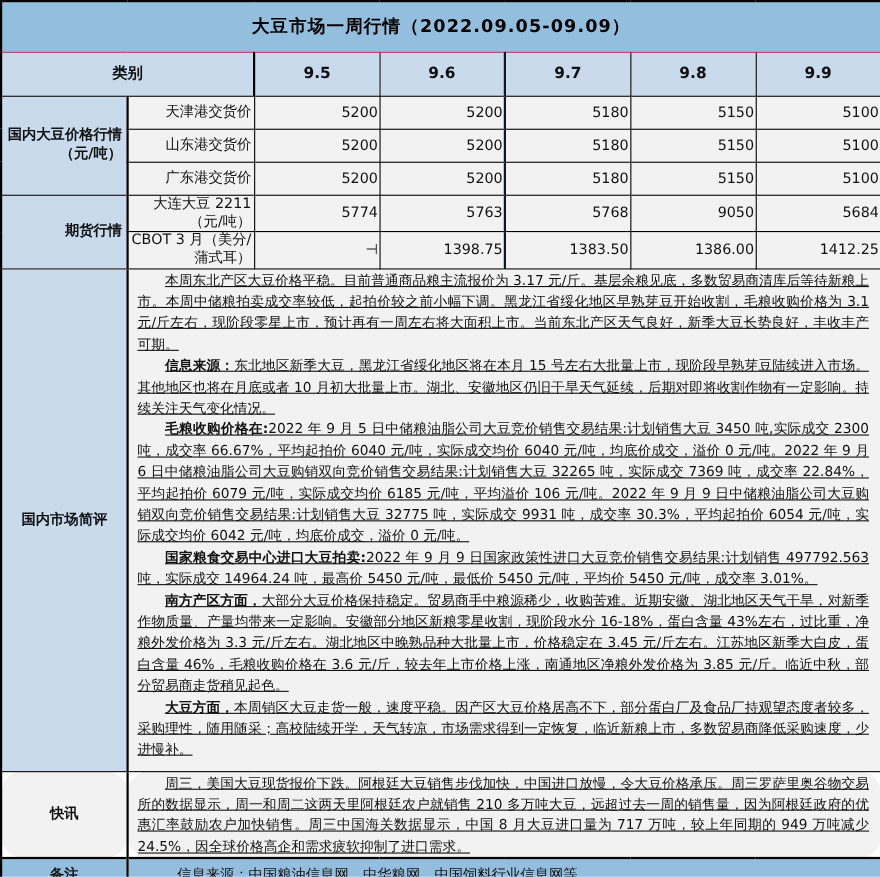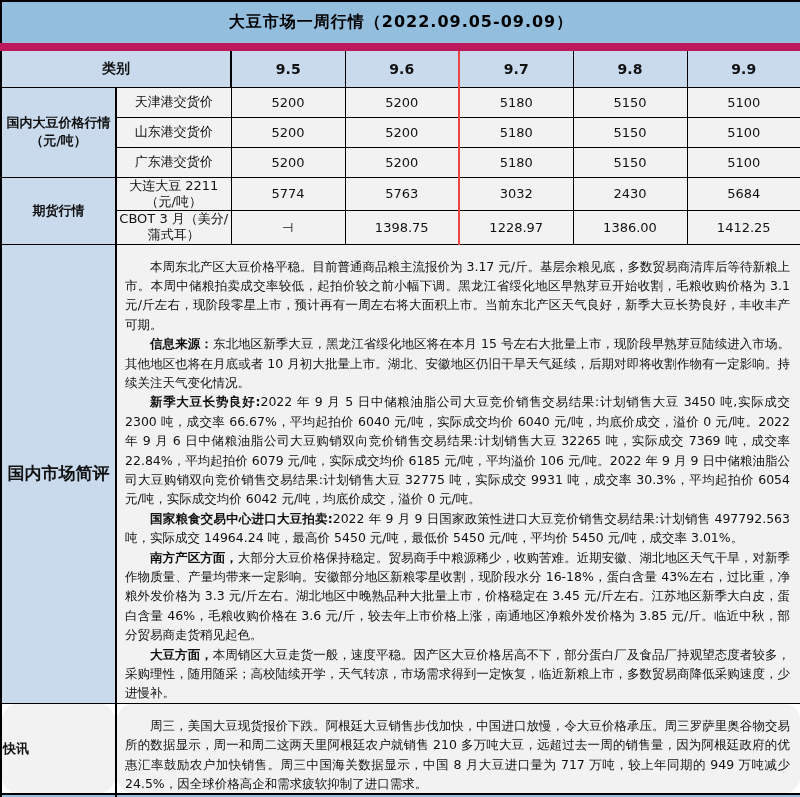--- a/index.html
+++ b/index.html
@@ -9,39 +9,39 @@
     --ink:#111;
   }
   *{box-sizing:border-box;}
   body{margin:0;background:#fff;font-family:"DejaVu Sans",sans-serif;color:var(--ink);}
   .sheet{width:800px;height:797px;background:#fff;}
   table{border-collapse:collapse;table-layout:fixed;width:800px;border:2px solid #000;}
   td{border:1px solid #000;overflow:hidden;vertical-align:middle;}
   .title-row td{
     background:var(--blue-mid);height:46px;text-align:center;
     font-weight:bold;font-size:16px;letter-spacing:1px;color:#000;
-    border-bottom:8px solid #be185d;
+    border-bottom:1px solid #be185d;
   }
   .hdr td{background:var(--blue-light);height:40px;font-weight:bold;font-size:14px;text-align:center;}
-  .price td{background:var(--cell-grey);height:30px;text-align:center;font-size:13px;}
+  .price td{background:var(--cell-grey);height:30px;text-align:right;font-size:13px;}
   .fut1 td{height:32px;}
   .fut2 td{height:28px;}
-  .blue-label{background:var(--blue-light) !important;font-weight:bold;font-size:17px;text-align:center;line-height:1.35;padding:0 4px;}
+  .blue-label{background:var(--blue-light) !important;font-weight:bold;font-size:13px;text-align:center;line-height:1.35;padding:0 4px;}
   .col1{border-right:2px solid #000;margin-top:20px;}
   .sub{font-size:12.5px;line-height:1.25;padding:0 2px;}
-  .thickR{border-right:2px solid #ef4444;}
+  .thickR{border-right:2px solid #0f172a;}
   .commentary-cell{
     background:var(--cell-grey);vertical-align:top;text-align:justify;
-    padding:12px 10px 0 8px;font-size:12.5px;line-height:19.4px;
+    padding:0 10px 0 8px;font-size:12.5px;line-height:19.4px;text-decoration:underline;
   }
   .commentary-cell p{margin:0;text-indent:2em;}
   .commentary-cell b{font-weight:bold;}
   .commentary-row td{height:457px;}
   .news-row td{height:73px;border-radius:20px;}
-  .news-label{background:var(--cell-grey);font-weight:bold;font-size:13px;}
+  .news-label{background:var(--cell-grey);font-weight:bold;font-size:13px;text-align:center;}
   .notes-row td{background:var(--blue-mid);height:29px;border-top:2px solid #000;}
   .notes-label{font-weight:bold;font-size:13px;text-align:center;}
   .notes-text{font-size:13px;padding-left:44px;}
   .dash{font-size:15px;}
 </style>
 </head>
 <body>
 
 <div class="sheet">
   <table>
@@ -93,39 +93,39 @@
       <td>5180</td>
       <td>5150</td>
       <td>5100</td>
     </tr>
 
     <tr class="price fut1">
       <td rowspan="2" class="blue-label col1">期货行情</td>
       <td class="sub">大连大豆 2211（元/吨）</td>
       <td>5774</td>
       <td class="thickR">5763</td>
-      <td>3032</td>
-      <td>2430</td>
+      <td>5768</td>
+      <td>9050</td>
       <td>5684</td>
     </tr>
     <tr class="price fut2">
       <td class="sub">CBOT 3 月（美分/蒲式耳）</td>
       <td class="dash">⊣</td>
       <td class="thickR">1398.75</td>
-      <td>1228.97</td>
+      <td>1383.50</td>
       <td>1386.00</td>
       <td>1412.25</td>
     </tr>
 
     <tr class="commentary-row">
       <td class="blue-label col1">国内市场简评</td>
       <td colspan="6" class="commentary-cell">
         <p><b></b><span>本周东北产区大豆价格平稳。目前普通商品粮主流报价为 3.17 元/斤。基层余粮见底，多数贸易商清库后等待新粮上市。本周中储粮拍卖成交率较低，起拍价较之前小幅下调。黑龙江省绥化地区早熟芽豆开始收割，毛粮收购价格为 3.1 元/斤左右，现阶段零星上市，预计再有一周左右将大面积上市。当前东北产区天气良好，新季大豆长势良好，丰收丰产可期。</span></p>
         <p><b>信息来源：</b><span>东北地区新季大豆，黑龙江省绥化地区将在本月 15 号左右大批量上市，现阶段早熟芽豆陆续进入市场。其他地区也将在月底或者 10 月初大批量上市。湖北、安徽地区仍旧干旱天气延续，后期对即将收割作物有一定影响。持续关注天气变化情况。</span></p>
-        <p><b>新季大豆长势良好:</b><span>2022 年 9 月 5 日中储粮油脂公司大豆竞价销售交易结果:计划销售大豆 3450 吨,实际成交 2300 吨，成交率 66.67%，平均起拍价 6040 元/吨，实际成交均价 6040 元/吨，均底价成交，溢价 0 元/吨。2022 年 9 月 6 日中储粮油脂公司大豆购销双向竞价销售交易结果:计划销售大豆 32265 吨，实际成交 7369 吨，成交率 22.84%，平均起拍价 6079 元/吨，实际成交均价 6185 元/吨，平均溢价 106 元/吨。2022 年 9 月 9 日中储粮油脂公司大豆购销双向竞价销售交易结果:计划销售大豆 32775 吨，实际成交 9931 吨，成交率 30.3%，平均起拍价 6054 元/吨，实际成交均价 6042 元/吨，均底价成交，溢价 0 元/吨。</span></p>
+        <p><b>毛粮收购价格在:</b><span>2022 年 9 月 5 日中储粮油脂公司大豆竞价销售交易结果:计划销售大豆 3450 吨,实际成交 2300 吨，成交率 66.67%，平均起拍价 6040 元/吨，实际成交均价 6040 元/吨，均底价成交，溢价 0 元/吨。2022 年 9 月 6 日中储粮油脂公司大豆购销双向竞价销售交易结果:计划销售大豆 32265 吨，实际成交 7369 吨，成交率 22.84%，平均起拍价 6079 元/吨，实际成交均价 6185 元/吨，平均溢价 106 元/吨。2022 年 9 月 9 日中储粮油脂公司大豆购销双向竞价销售交易结果:计划销售大豆 32775 吨，实际成交 9931 吨，成交率 30.3%，平均起拍价 6054 元/吨，实际成交均价 6042 元/吨，均底价成交，溢价 0 元/吨。</span></p>
         <p><b>国家粮食交易中心进口大豆拍卖:</b><span>2022 年 9 月 9 日国家政策性进口大豆竞价销售交易结果:计划销售 497792.563 吨，实际成交 14964.24 吨，最高价 5450 元/吨，最低价 5450 元/吨，平均价 5450 元/吨，成交率 3.01%。</span></p>
         <p><b>南方产区方面，</b><span>大部分大豆价格保持稳定。贸易商手中粮源稀少，收购苦难。近期安徽、湖北地区天气干旱，对新季作物质量、产量均带来一定影响。安徽部分地区新粮零星收割，现阶段水分 16-18%，蛋白含量 43%左右，过比重，净粮外发价格为 3.3 元/斤左右。湖北地区中晚熟品种大批量上市，价格稳定在 3.45 元/斤左右。江苏地区新季大白皮，蛋白含量 46%，毛粮收购价格在 3.6 元/斤，较去年上市价格上涨，南通地区净粮外发价格为 3.85 元/斤。临近中秋，部分贸易商走货稍见起色。</span></p>
         <p><b>大豆方面，</b><span>本周销区大豆走货一般，速度平稳。因产区大豆价格居高不下，部分蛋白厂及食品厂持观望态度者较多，采购理性，随用随采；高校陆续开学，天气转凉，市场需求得到一定恢复，临近新粮上市，多数贸易商降低采购速度，少进慢补。</span></p>
       </td>
     </tr>
 
     <tr class="news-row">
       <td class="news-label col1">快讯</td>
       <td colspan="6" class="commentary-cell">
         <p><span>周三，美国大豆现货报价下跌。阿根廷大豆销售步伐加快，中国进口放慢，令大豆价格承压。周三罗萨里奥谷物交易所的数据显示，周一和周二这两天里阿根廷农户就销售 210 多万吨大豆，远超过去一周的销售量，因为阿根廷政府的优惠汇率鼓励农户加快销售。周三中国海关数据显示，中国 8 月大豆进口量为 717 万吨，较上年同期的 949 万吨减少 24.5%，因全球价格高企和需求疲软抑制了进口需求。</span></p>

